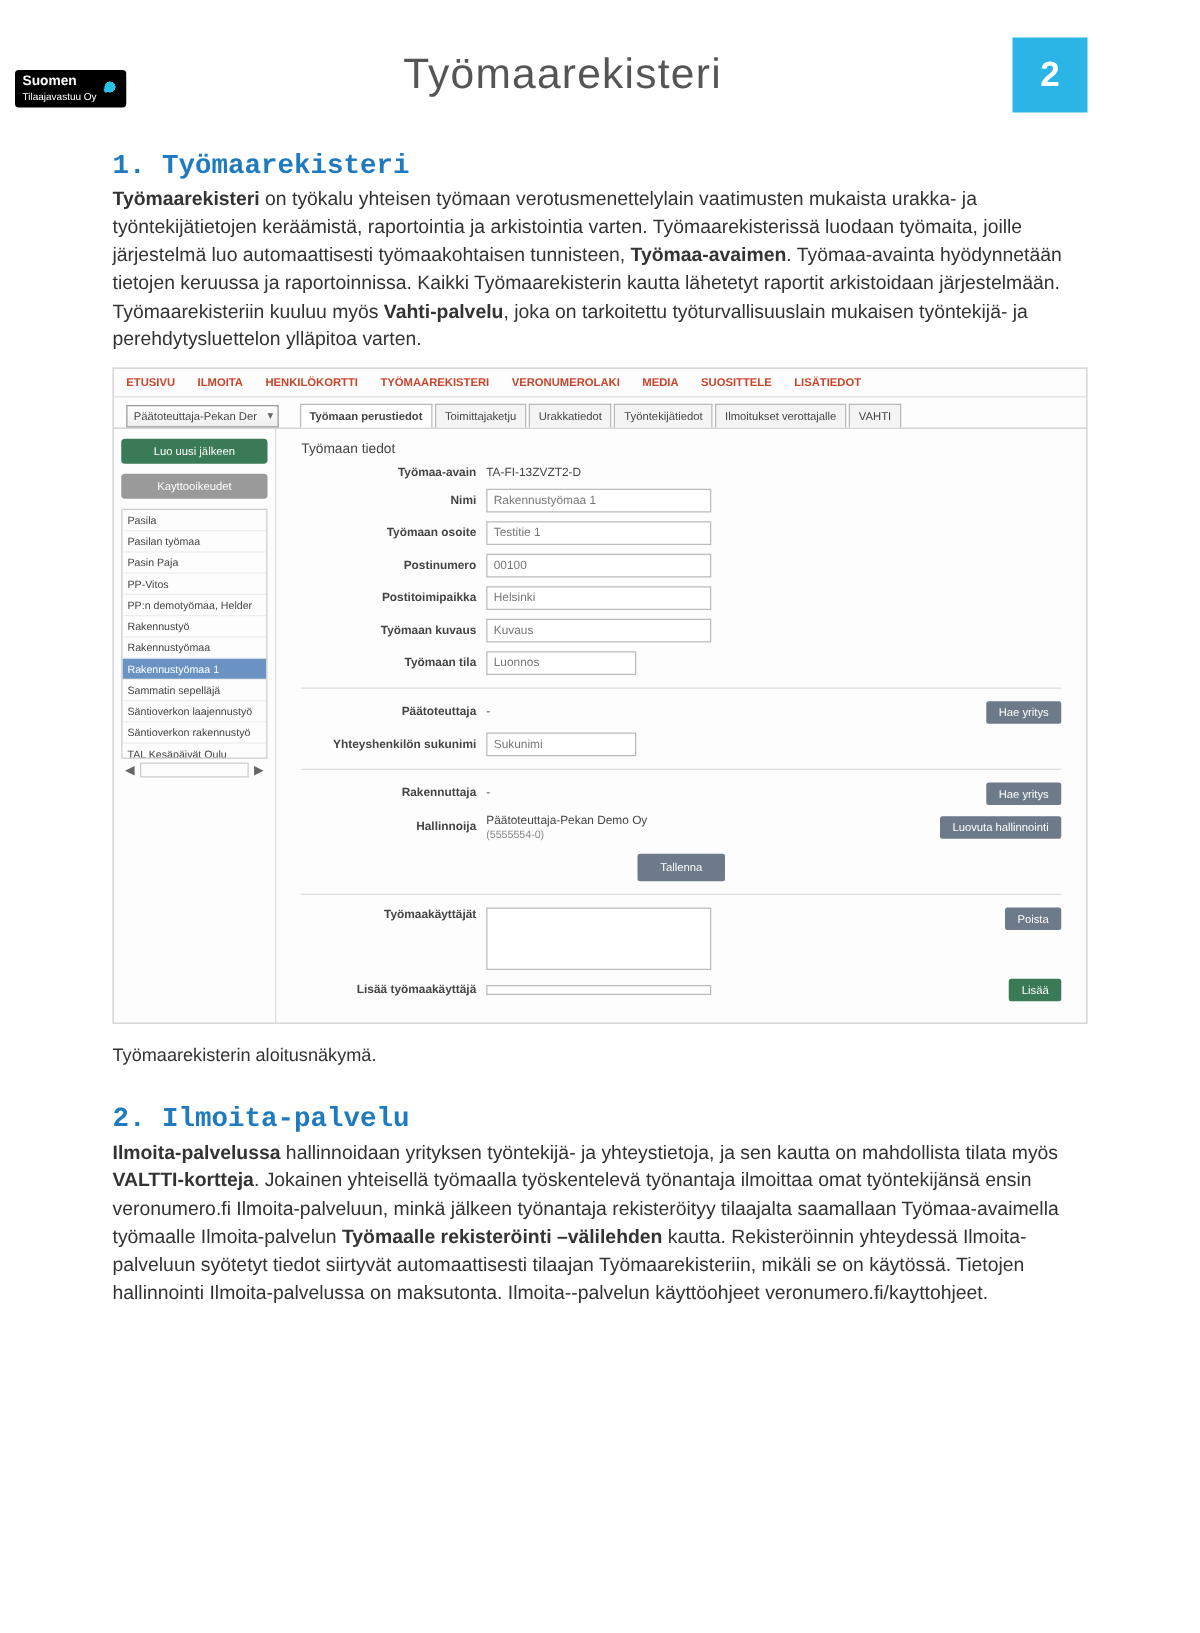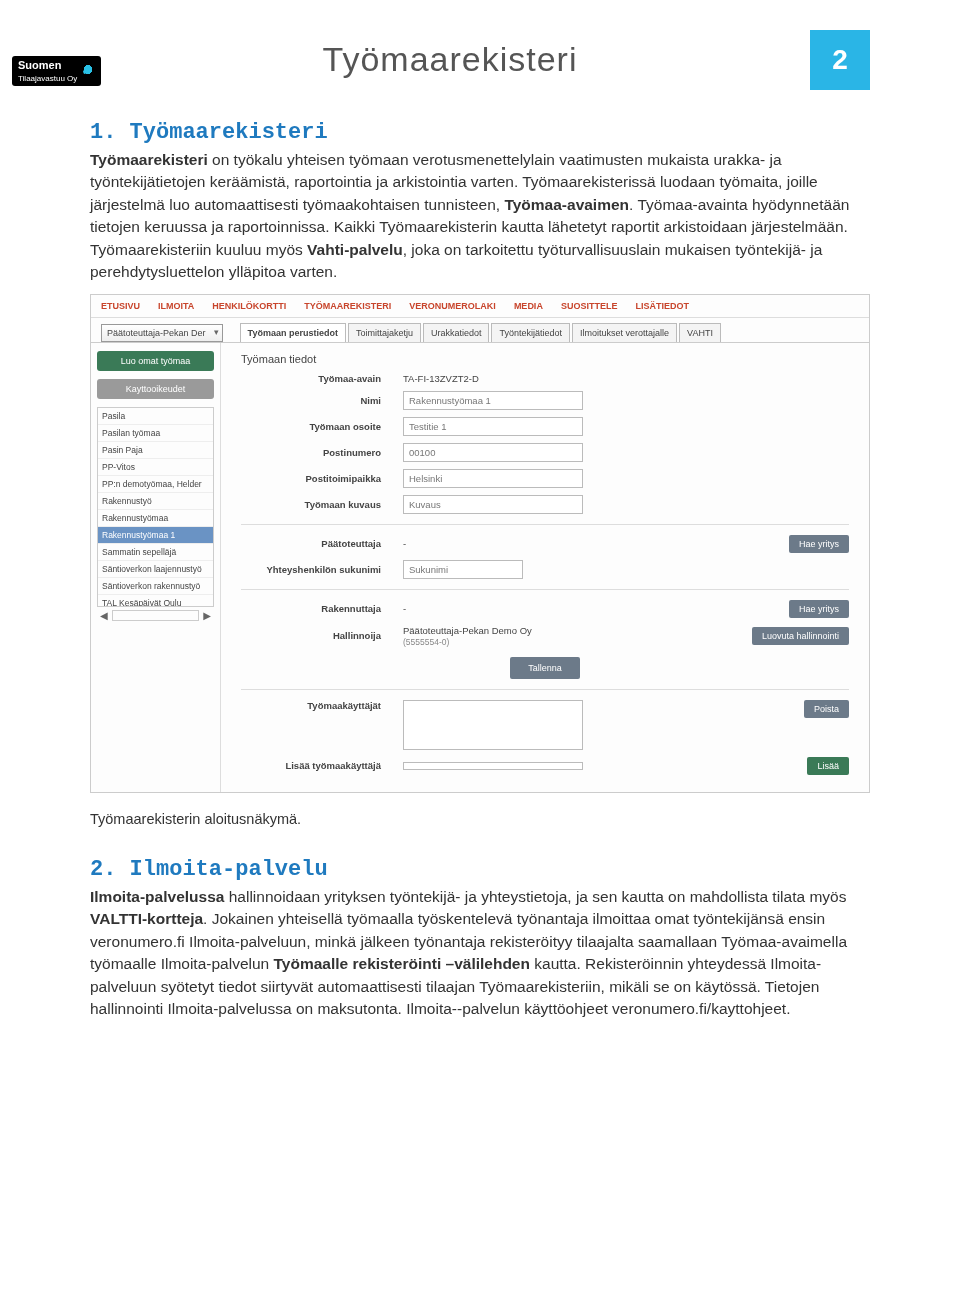--- a/index.html
+++ b/index.html
@@ -191,21 +191,21 @@
   }
   .ui-h {
     font-weight: normal;
     font-size: 11px;
     margin-bottom: 8px;
   }
   .ui-row {
     display: flex;
     align-items: center;
     margin-bottom: 7px;
-    gap: 22px;
+    gap: 8px;
   }
   .ui-label {
     width: 140px;
     text-align: right;
     font-size: 9.5px;
     color: #444;
     font-weight: 600;
   }
   .ui-val {
     font-size: 9.5px;
@@ -279,21 +279,21 @@
           <div class="ui-tab">Toimittajaketju</div>
           <div class="ui-tab">Urakkatiedot</div>
           <div class="ui-tab">Työntekijätiedot</div>
           <div class="ui-tab">Ilmoitukset verottajalle</div>
           <div class="ui-tab">VAHTI</div>
         </div>
     </div>
 
     <div class="ui-body">
       <div class="ui-side">
-        <div class="ui-side-btn">Luo omat työmaa</div>
+        <div class="ui-side-btn">Luo uusi jälkeen</div>
         <div class="ui-side-btn grey">Kayttooikeudet</div>
         <div class="ui-side-list" id="ui-side-list">
             <div class="ui-side-item">Pasila</div>
             <div class="ui-side-item">Pasilan työmaa</div>
             <div class="ui-side-item">Pasin Paja</div>
             <div class="ui-side-item">PP-Vitos</div>
             <div class="ui-side-item">PP:n demotyömaa, Helder</div>
             <div class="ui-side-item">Rakennustyö</div>
             <div class="ui-side-item">Rakennustyömaa</div>
             <div class="ui-side-item hl">Rakennustyömaa 1</div>
@@ -329,20 +329,24 @@
             <div class="ui-input">00100</div>
           </div>
         <div class="ui-row">
             <div class="ui-label">Postitoimipaikka</div>
             <div class="ui-input">Helsinki</div>
           </div>
         <div class="ui-row">
             <div class="ui-label">Työmaan kuvaus</div>
             <div class="ui-input">Kuvaus</div>
           </div>
+        <div class="ui-row">
+            <div class="ui-label">Työmaan tila</div>
+            <div class="ui-input short">Luonnos</div>
+          </div>
 
         <hr class="ui-sep">
         <div class="ui-row">
             <div class="ui-label">Päätoteuttaja</div>
             <div class="ui-val">-</div>
             <div style="flex:1"></div>
             <button class="ui-btn">Hae yritys</button>
           </div>
         <div class="ui-row">
             <div class="ui-label">Yhteyshenkilön sukunimi</div>

